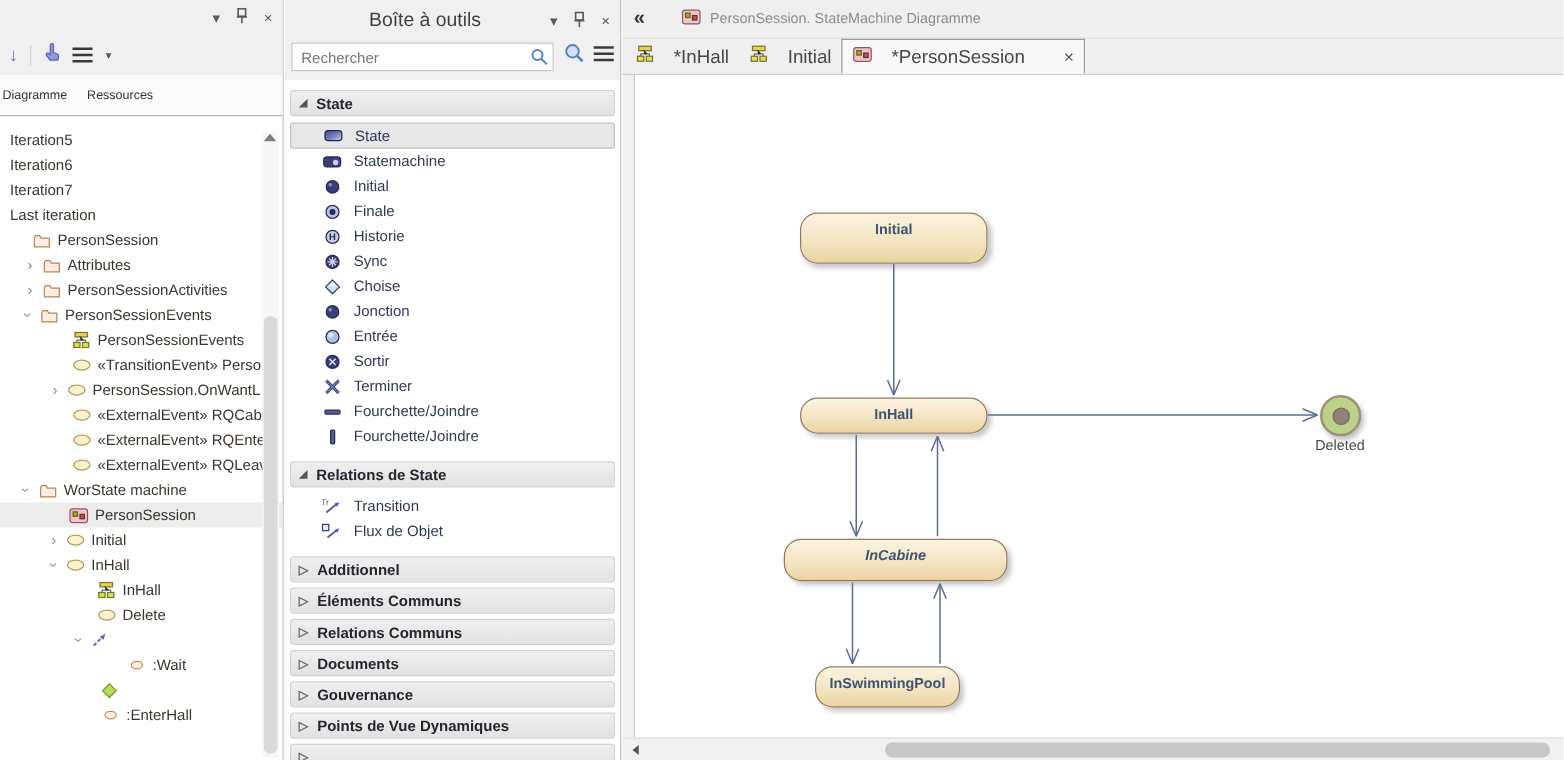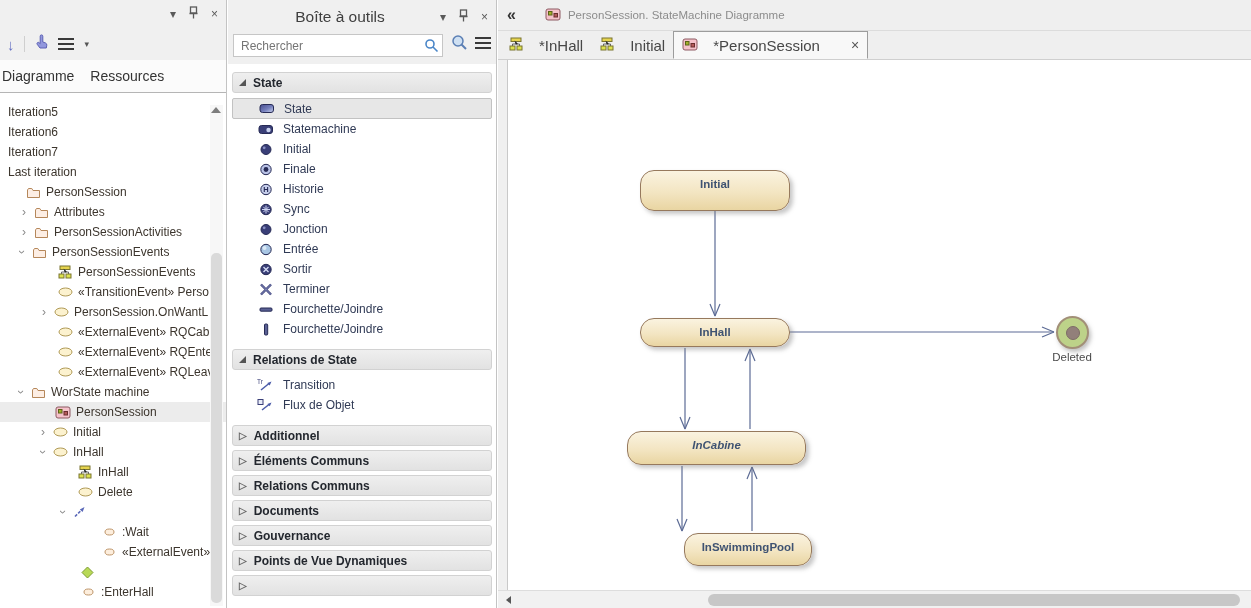--- a/index.html
+++ b/index.html
@@ -15,21 +15,21 @@
                    align-items:center; color:#5a5a5a; font-size:12px; }
   .caption-icons .ci { cursor:default; line-height:14px; }
   .lp-toolbar { height:32px; background:#f0f0f0; display:flex; align-items:center;
                 padding-left:7px; gap:9px; }
   .tb-sep { width:1px; height:16px; background:#cfcfcf; }
   .blue-arrow { color:#6772c4; font-size:15px; font-weight:bold; }
   .hamburger { display:inline-block; }
   .hamburger i { display:block; width:16px; height:2.5px; background:#3a3a3a; margin:2.5px 0; }
   .mini-caret { font-size:9px; color:#555; margin-left:2px; }
   .lp-tabs { height:33px; background:#fbfbfb; display:flex; align-items:center; gap:16px;
-             padding-left:2px; font-size:14px; color:#333; border-bottom:1px solid #b5b5b5; }
+             padding-left:2px; font-size:10px; color:#333; border-bottom:1px solid #b5b5b5; }
   .lp-tree { position:absolute; top:102px; left:0; right:0; bottom:0; overflow:hidden;
              font-size:12px; color:#3c352d; }
   .tree-row { height:20px; display:flex; align-items:center; white-space:nowrap; overflow:hidden; }
   .tree-row.selected { background:#ececec; }
   .tr-arrow { width:16px; color:#8a8a8a; font-size:12px; flex:0 0 16px; text-align:center; }
   .tr-arrow.expanded { transform:rotate(90deg); }
   .tr-icon { display:inline-flex; width:18px; justify-content:center; margin-right:4px; flex:0 0 18px; }
   .tr-label { overflow:hidden; }
   .v-scrollbar { position:absolute; top:3px; bottom:2px; right:3px; width:13px; background:#f7f7f7; }
   .v-scrollbar .up { position:absolute; top:2px; left:1px; width:0; height:0;
@@ -301,28 +301,20 @@
             <span class="tr-label"></span>
           </div>
           <div class="tree-row" style="padding-left:100px">
             <span class="tr-icon">
               <svg width="11" height="8">
                 <ellipse cx="5.5" cy="4" rx="4.5" ry="3" fill="#fdeedd" stroke="#bd9468"></ellipse>
               </svg>
             </span>
             <span class="tr-label">:Wait</span>
           </div>
-          <div class="tree-row" style="padding-left:100px">
-            <span class="tr-icon">
-              <svg width="11" height="8">
-                <ellipse cx="5.5" cy="4" rx="4.5" ry="3" fill="#fdeedd" stroke="#bd9468"></ellipse>
-              </svg>
-            </span>
-            <span class="tr-label">«ExternalEvent»</span>
-          </div>
           <div class="tree-row" style="padding-left:78px">
             <span class="tr-icon">
               <svg width="13" height="13">
                 <polygon points="6.5,1 12,6.5 6.5,12 1,6.5" fill="#b8d957" stroke="#7e9c32"></polygon>
               </svg>
             </span>
             <span class="tr-label"></span>
           </div>
           <div class="tree-row" style="padding-left:79px">
             <span class="tr-icon">
@@ -434,20 +426,29 @@
               <svg width="16" height="13">
                 <circle cx="8" cy="6.5" r="5.2" fill="#3a3f78" stroke="#262a55"></circle>
                 <path d="M8 2.5 V10.5 M4 6.5 H12 M5.3 3.8 L10.7 9.2 M10.7 3.8 L5.3 9.2" stroke="#cfd6f2" stroke-width="1"></path>
               </svg>
             </span>
             <span>Sync</span>
           </div>
           <div class="tbx-item">
             <span class="icon">
               <svg width="16" height="13">
+                <polygon points="8,1 13.5,6.5 8,12 2.5,6.5" fill="#cfe2f2" stroke="#3a3f78"></polygon>
+                <polygon points="8,2.5 11.5,6 8,6 5,6" fill="#eaf3fa"></polygon>
+              </svg>
+            </span>
+            <span>Choise</span>
+          </div>
+          <div class="tbx-item">
+            <span class="icon">
+              <svg width="16" height="13">
                 <circle cx="8" cy="6.5" r="5" fill="#3a3f78" stroke="#262a55"></circle>
                 <circle cx="6.2" cy="4.8" r="1.4" fill="#8a91c4"></circle>
               </svg>
             </span>
             <span>Jonction</span>
           </div>
           <div class="tbx-item">
             <span class="icon">
               <svg width="16" height="13">
                 <circle cx="8" cy="6.5" r="5.2" fill="#a8c6e4" stroke="#262a55"></circle>
@@ -619,21 +620,21 @@
       <div class="canvas-strip"></div>
     <div class="state" style="left: 142px; top: 110px; width: 150px; height: 41px;">
           <span class="nm">Initial</span>
         </div>
         <div class="state" style="left: 142px; top: 258px; width: 150px; height: 29px;">
           <span class="nm">InHall</span>
         </div>
         <div class="state" style="left: 129px; top: 371px; width: 179px; height: 34px; font-style: italic;">
           <span class="nm">InCabine</span>
         </div>
-        <div class="state" style="left: 154px; top: 473px; width: 128px; height: 33px; margin-left: 32px;">
+        <div class="state" style="left: 154px; top: 473px; width: 116px; height: 33px;">
           <span class="nm">InSwimmingPool</span>
         </div>
         <div class="final-state" style="left: 558px; top: 256px;">
           <span class="dot"></span>
         </div>
         <span class="final-label" style="left: 574px; top: 291px;">Deleted</span>
       </div>
     <div class="dg-hscroll">
       <span class="larr"></span>
       <span class="thumb" id="hthumb" style="left: 210px; width: 532px;"></span>

